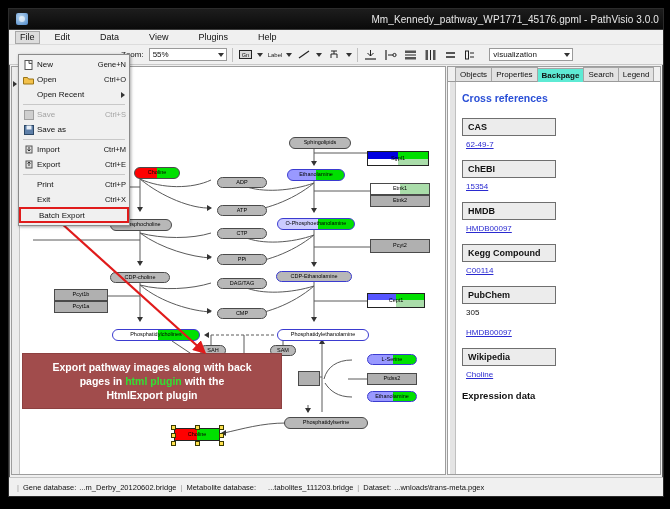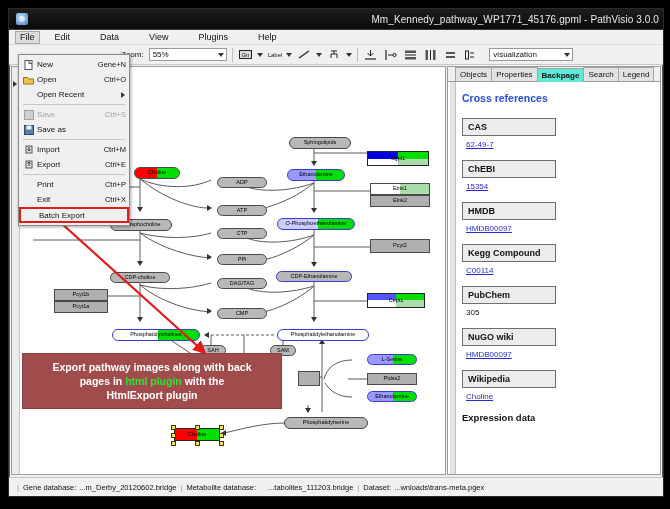--- a/index.html
+++ b/index.html
@@ -482,21 +482,20 @@
 
           <div class="xbox">HMDB</div>
           <a class="xlink" href="#">HMDB00097</a>
 
           <div class="xbox">Kegg Compound</div>
           <a class="xlink" href="#">C00114</a>
 
           <div class="xbox">PubChem</div>
           <span class="xval">305</span>
 
-          <div class="xbox">NuGO wiki</div>
           <a class="xlink" href="#">HMDB00097</a>
 
           <div class="xbox">Wikipedia</div>
           <a class="xlink" href="#">Choline</a>
 
           <div class="exprhdr">Expression data</div>
         </div>
       </div>
     </div>
 

